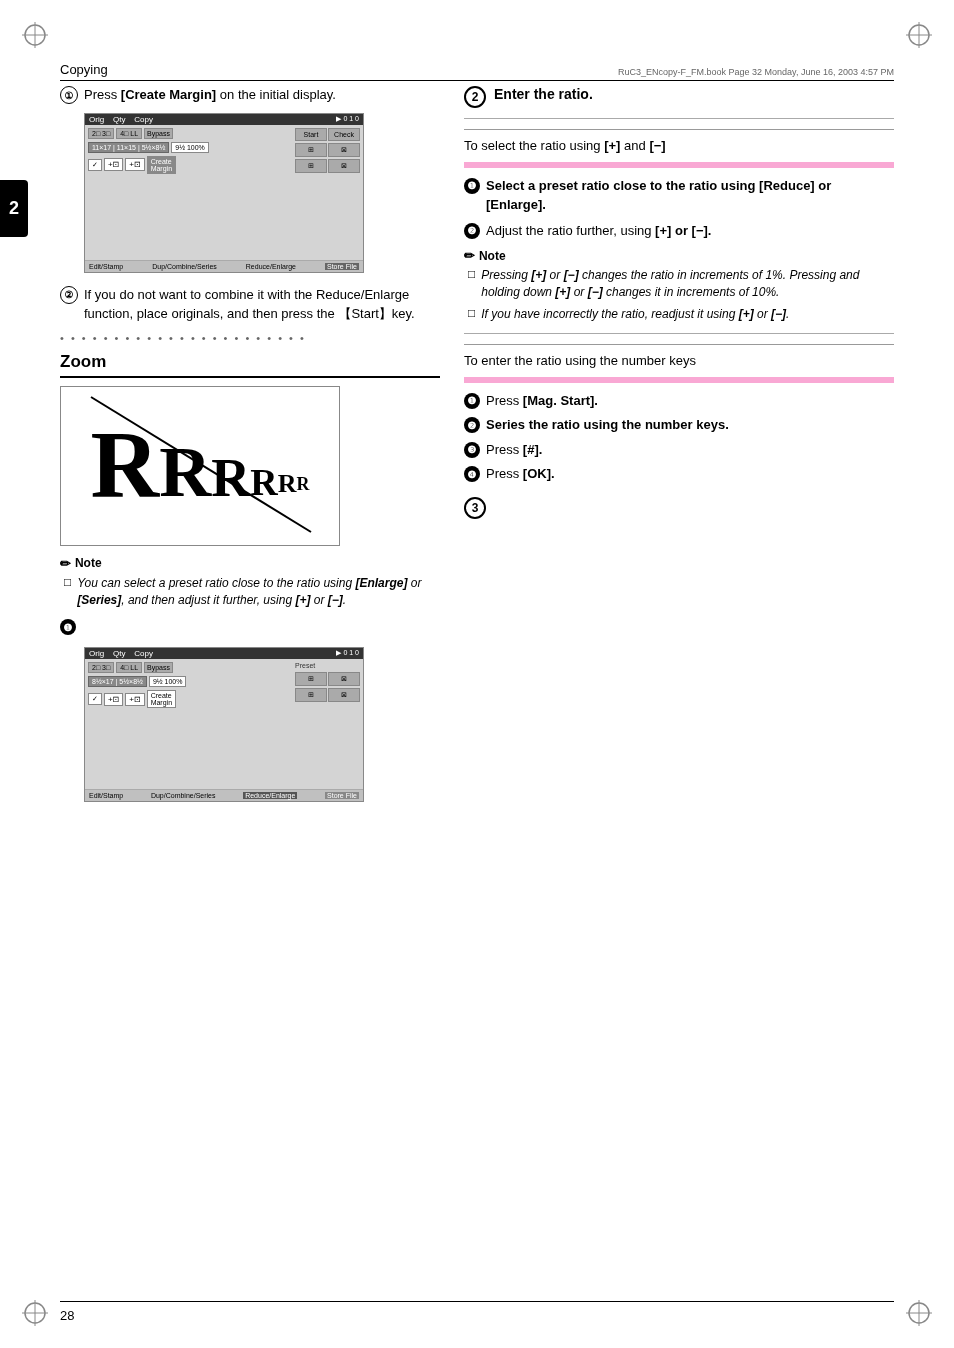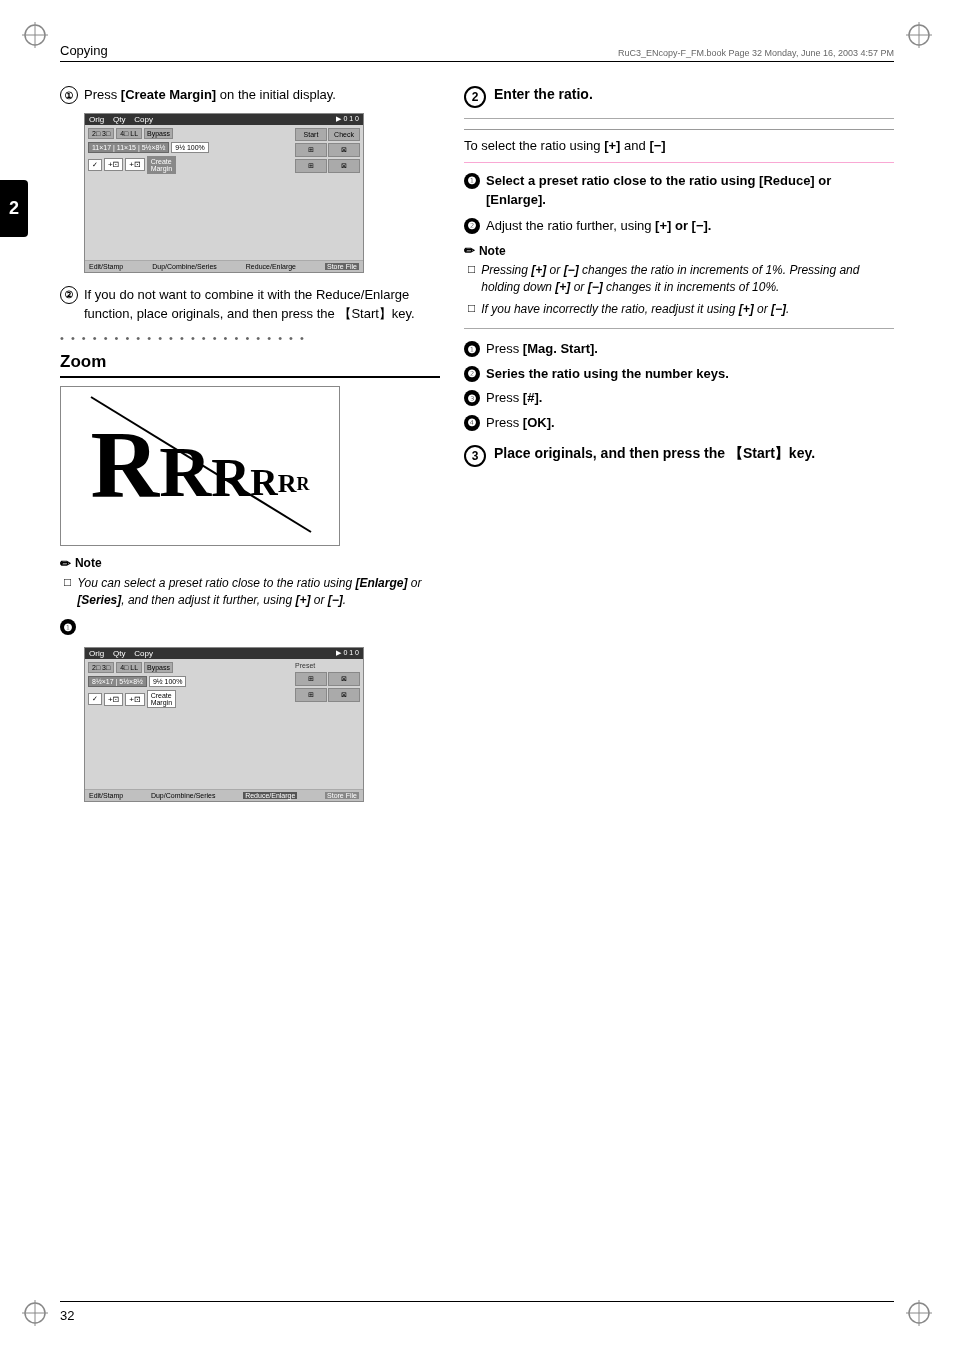--- a/index.html
+++ b/index.html
@@ -30,21 +30,21 @@
     .corner-mark svg { width: 100%; height: 100%; }
 
     .corner-tl { top: 20px; left: 20px; }
     .corner-tr { top: 20px; right: 20px; }
     .corner-bl { bottom: 20px; left: 20px; }
     .corner-br { bottom: 20px; right: 20px; }
 
     
     .page-header {
       position: absolute;
-      top: 43px;
+      top: 62px;
       left: 60px;
       right: 60px;
       display: flex;
       justify-content: space-between;
       align-items: flex-end;
       border-bottom: 1px solid #000;
       padding-bottom: 3px;
     }
 
     
@@ -265,21 +265,21 @@
     
     .divider {
       border: none;
       border-top: 1px solid #aaa;
       margin: 10px 0;
     }
 
     
     .sub-section {
       border-top: 1px solid #999;
-      border-bottom: 1px solid #f9a8d4;
+      border-bottom: 6px solid #f9a8d4;
       padding: 6px 0;
       margin: 8px 0;
     }
 
     .sub-section-title {
       font-size: 13px;
       font-weight: normal;
       line-height: 1.5;
     }
 
@@ -582,20 +582,25 @@
           <div class="note-item">
             <span class="note-bullet">□</span>
             <span class="note-text">
               If you have incorrectly the ratio, readjust it using <span class="bold">[+]</span> or <span class="bold">[−]</span>.
             </span>
           </div>
         </div>
 
         <hr class="divider">
 
+        <div class="sub-section">
+          <div class="sub-section-title">
+            To enter the ratio using the number keys
+          </div>
+        </div>
 
         <div class="sub-steps" style="margin-bottom:12px;">
           <div class="step-item" style="margin-bottom:5px;">
             <span class="step-circle-filled">❶</span>
             <span class="step-text">
               Press <span class="bold">[Mag. Start].</span>
             </span>
           </div>
           <div class="step-item" style="margin-bottom:5px;">
             <span class="step-circle-filled">❷</span>
@@ -612,28 +617,25 @@
           <div class="step-item" style="margin-bottom:5px;">
             <span class="step-circle-filled">❹</span>
             <span class="step-text">
               Press <span class="bold">[OK].</span>
             </span>
           </div>
         </div>
 
         <div class="big-step">
           <span class="big-step-num">3</span>
-          <span class="big-step-label">
-            <span class="bold">Place originals, and then press the 【Start】key.</span>
-          </span>
         </div>
 
       </div>
 
     </div>
   </div>
 
   <div class="page-footer">
-    <span class="page-num">32</span>
+    <span class="page-num">28</span>
     <span></span>
   </div>
 
 </div>
 
 </body></html>

